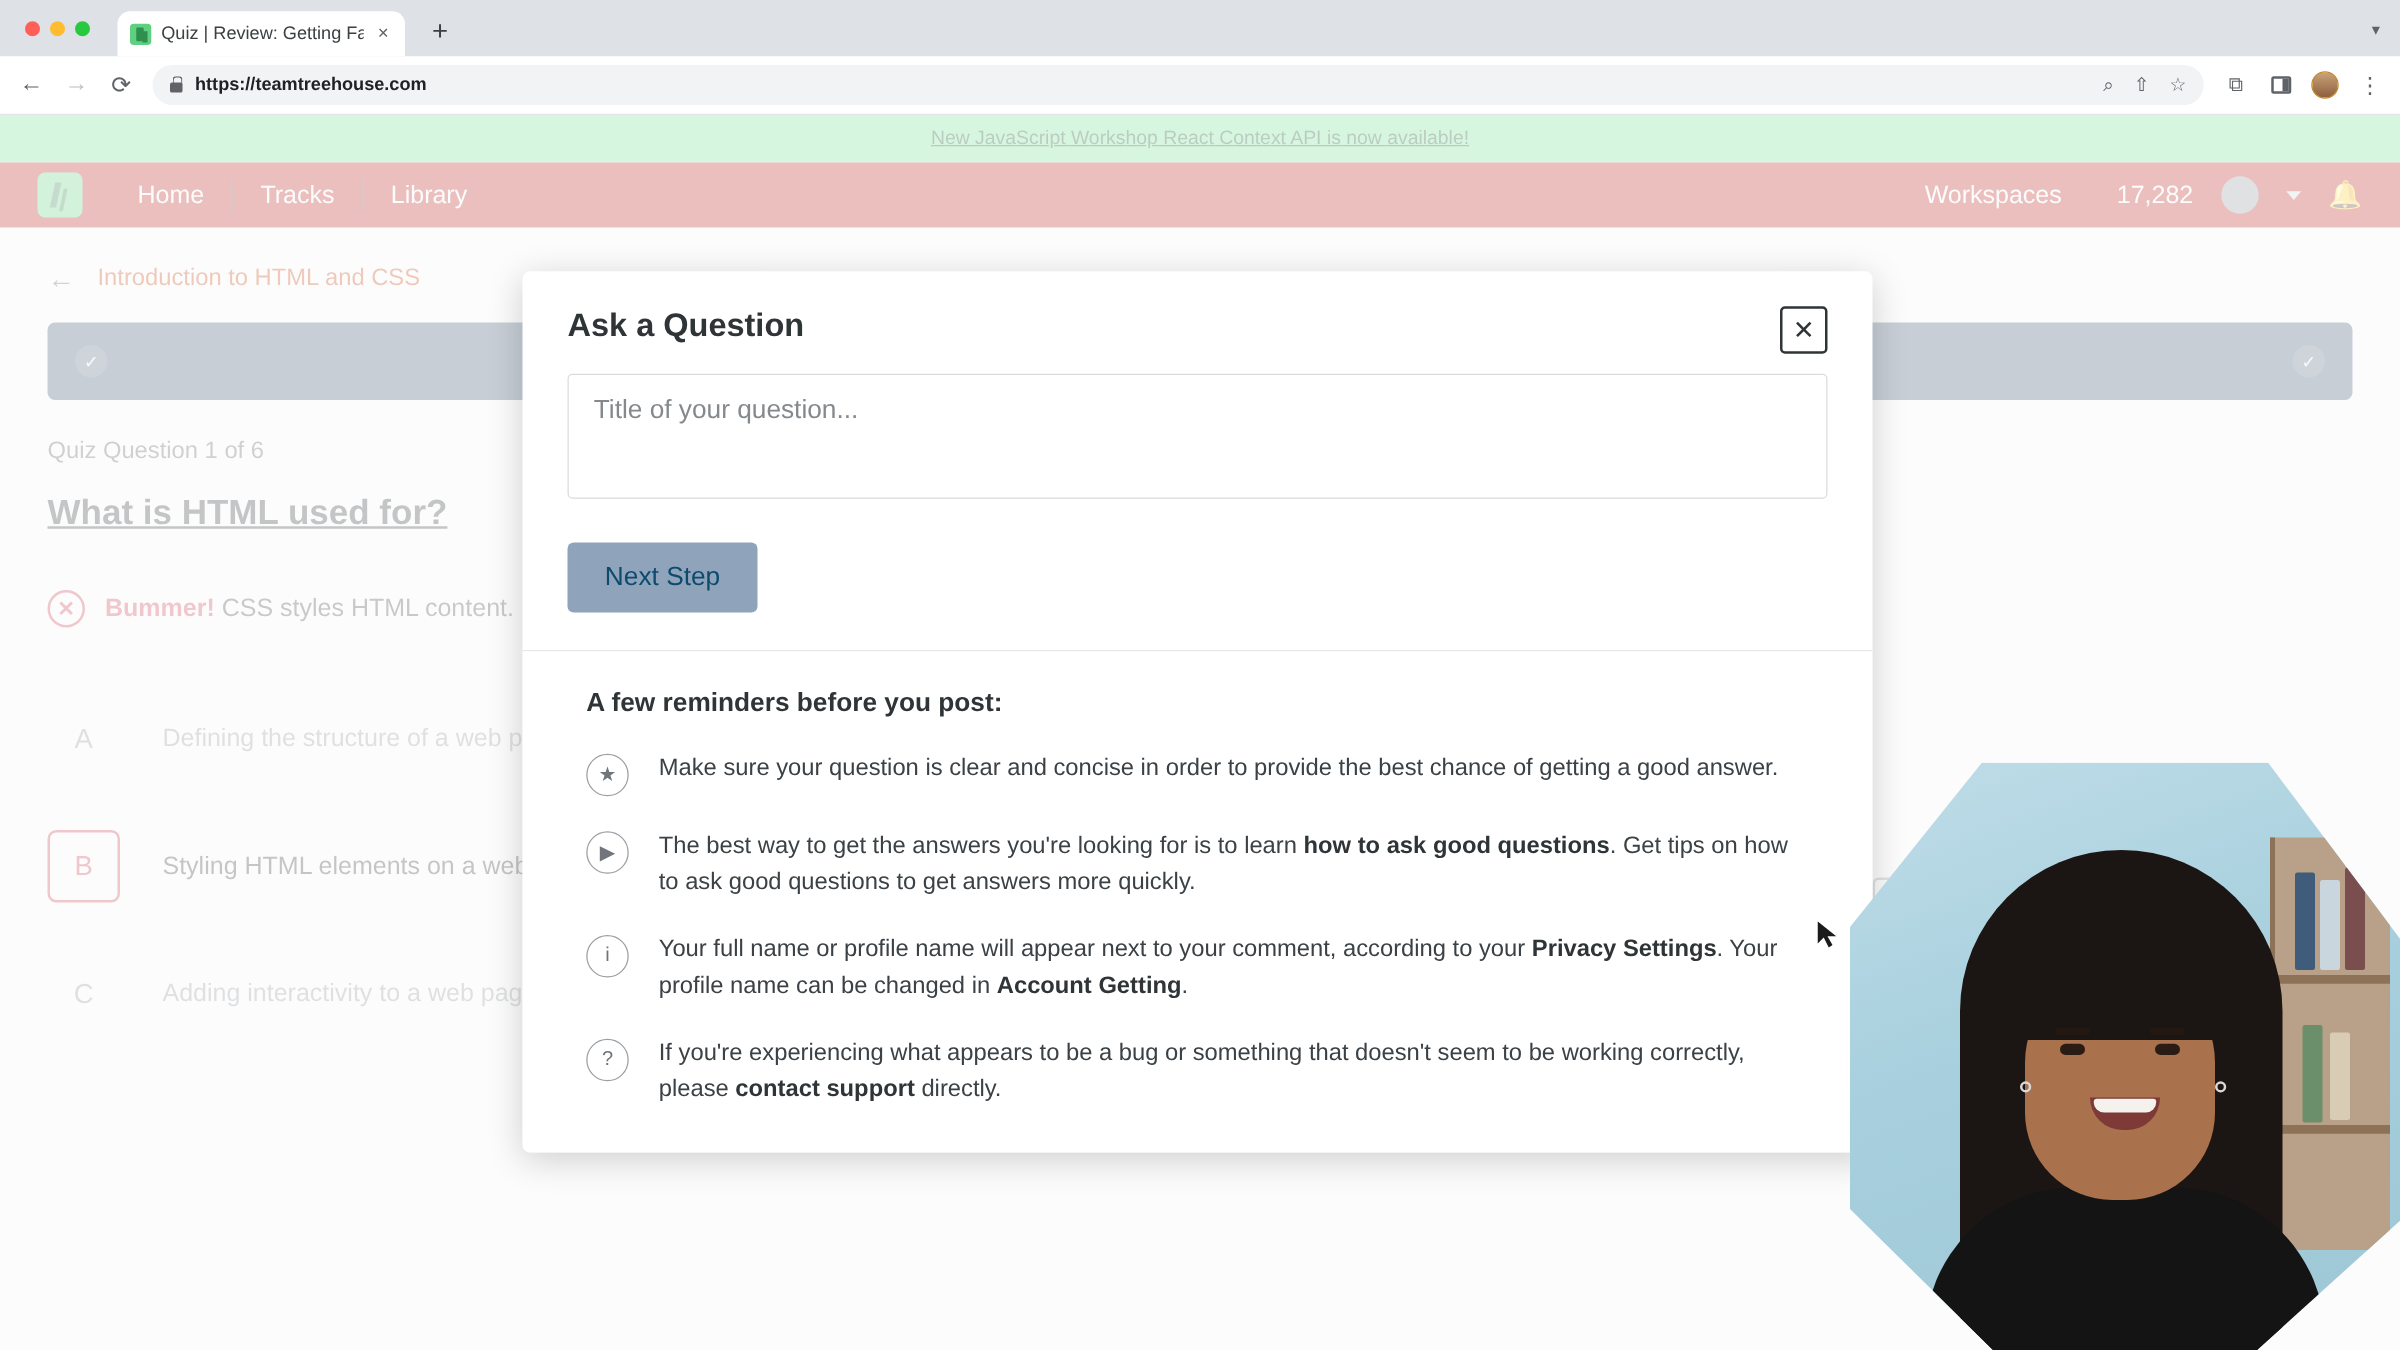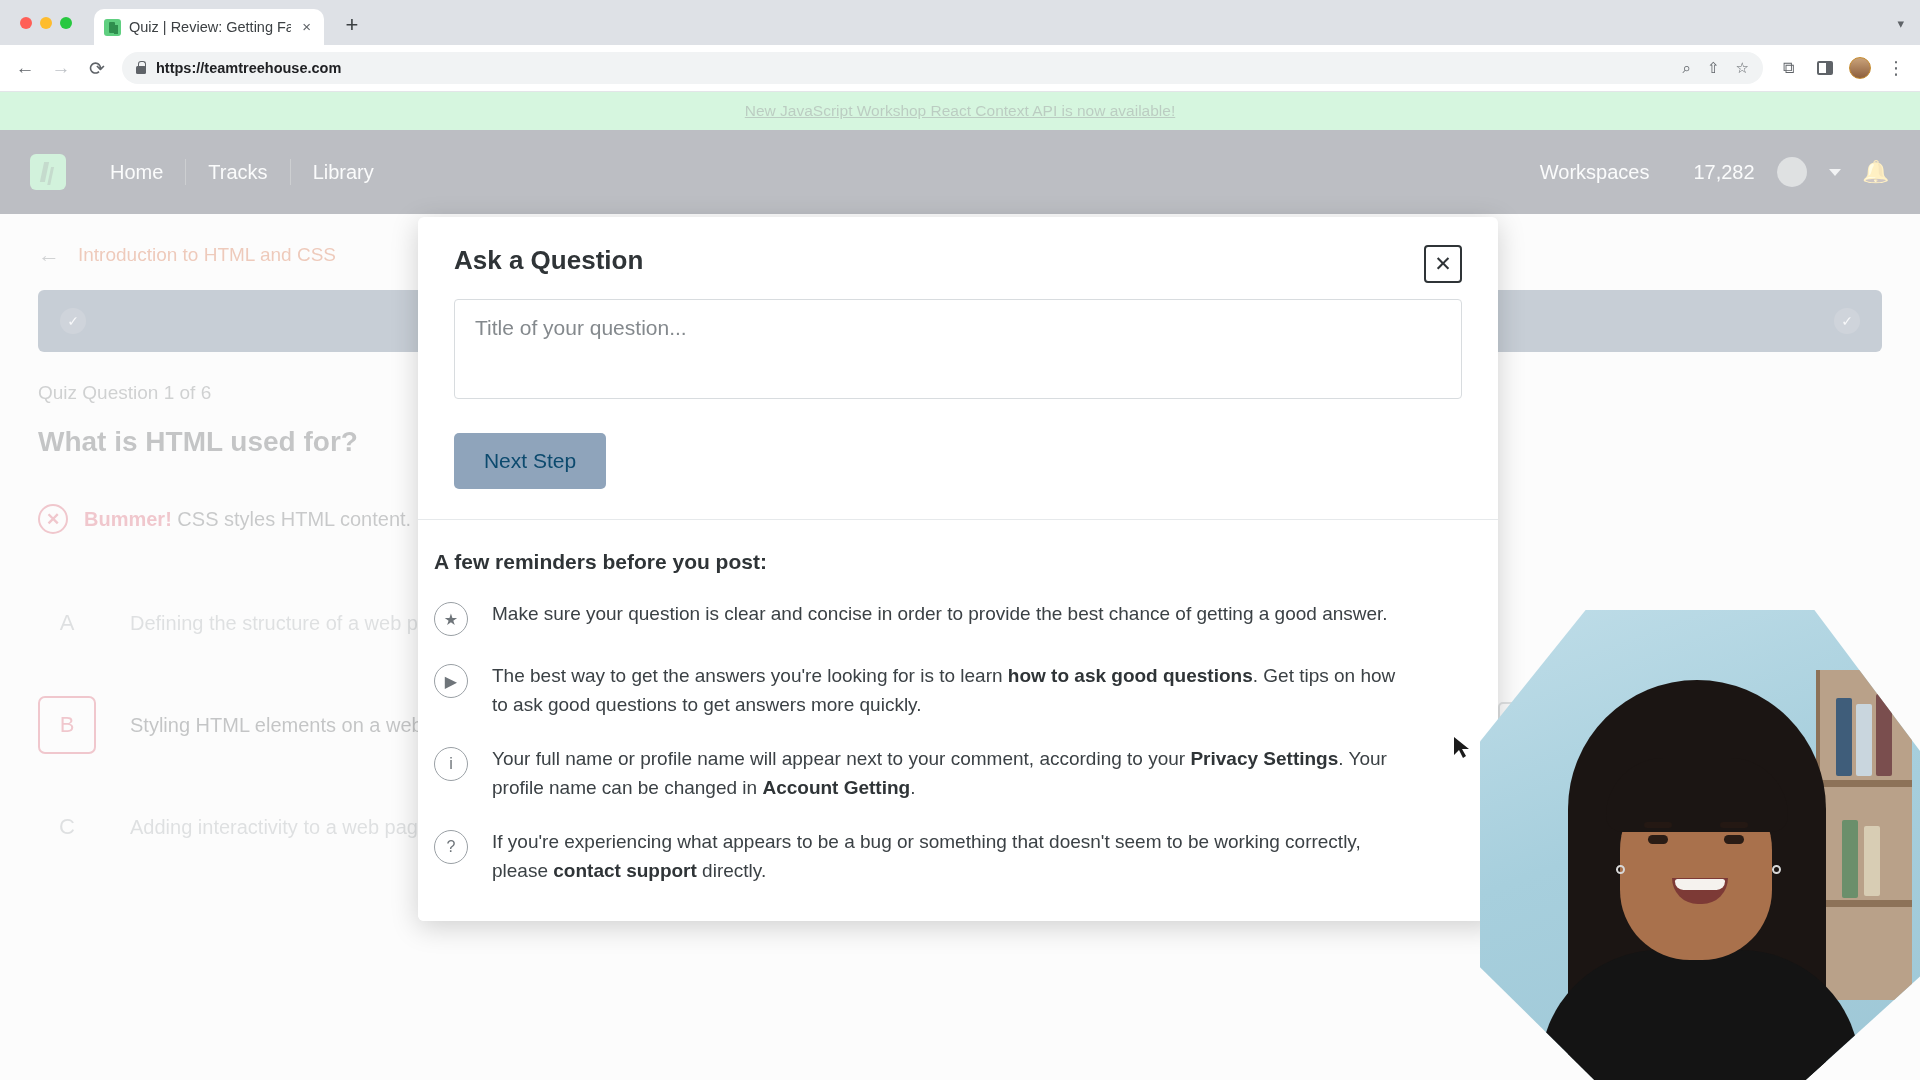--- a/index.html
+++ b/index.html
@@ -89,21 +89,21 @@
   .page { position: relative; height: 988px; overflow: hidden; background: #f5f5f5; }
 
   .banner {
     height: 38px; background: #6ddd8b; display:flex; align-items:center; justify-content:center;
   }
   .banner a {
     color:#0e4a24; font-size: 15.5px; text-decoration: underline; font-weight: normal;
   }
 
   .site-nav {
-    height: 84px; background: #0f172a; display:flex; align-items:center; padding: 0 30px; gap: 0;
+    height: 52px; background: #b91c1c; display:flex; align-items:center; padding: 0 30px; gap: 0;
     color:#e8eaec;
   }
   .logo {
     width: 36px; height: 36px; border-radius: 6px; background: #5fcf80; position: relative; flex:none;
   }
   .logo::after{
     content:""; position:absolute; left: 12px; top: 8px; width:5px; height: 20px; background:#2f7f4c;
     box-shadow: 7px 4px 0 -1px #2f7f4c;
     transform: skewX(-12deg);
   }
@@ -124,21 +124,21 @@
     margin: 14px 38px 0 38px; height: 62px; background: #38506e; border-radius: 6px;
     display:flex; align-items:center; justify-content: space-between; padding: 0 22px;
   }
   .check {
     width: 26px; height: 26px; border-radius: 50%; background: #55657d; color:#e6eaf0;
     font-size: 14px; display:flex; align-items:center; justify-content:center;
   }
 
   .quiz-body { padding: 30px 38px 0 38px; }
   .quiz-count { font-size: 19px; color:#55595c; }
-  .quiz-q { font-size: 28px; color:#2b3033; font-weight: bold; margin-top: 22px; }
+  .quiz-q { font-size: 28px; color:#2b3033; font-weight: bold; margin-top: 22px; text-decoration: underline; }
 
   .bummer { display:flex; align-items:center; gap: 16px; margin-top: 46px; }
   .x-circle {
     width: 30px; height: 30px; border-radius: 50%; border: 2.5px solid #c8374b; color:#c8374b;
     display:flex; align-items:center; justify-content:center; font-size: 17px; font-weight:bold;
   }
   .bummer-text { font-size: 20px; color:#3a3f42; }
   .bummer-text b { color:#c8374b; }
 
   .answers { margin-top: 38px; }
@@ -184,21 +184,21 @@
     width: 100%; height: 100px; border: 1px solid #d8dcdf; border-radius: 4px;
     padding: 16px 20px; font-size: 21px; color:#000000; font-family: "Liberation Sans", sans-serif;
     outline: none; resize: none; background:#fff;
   }
   .title-input::placeholder { color:#84898d; }
   .next-step {
     margin-top: 30px; width: 152px; height: 56px; background: #8fa4bb; color:#0c4a6e;
     border: none; border-radius: 5px; font-size: 21px; font-family: "Liberation Sans", sans-serif;
   }
   .reminders {
-    border-top: 1px solid #e6e9eb; background:#fff; padding: 30px 36px 36px 16px;
+    border-top: 1px solid #e6e9eb; background:#fff; padding: 30px 36px 36px 51px;
   }
   .rem-title { font-size: 21px; color:#2f3437; font-weight: bold; }
   .rem-list { margin-top: 26px; display:flex; flex-direction: column; gap: 26px; }
   .rem-item { display:flex; gap: 24px; align-items: flex-start; }
   .rem-ic {
     width: 34px; height: 34px; border-radius: 50%; border: 1.8px solid #9aa0a5; color:#6f757a;
     display:flex; align-items:center; justify-content:center; font-size: 16px; flex: none;
     margin-top: 2px;
   }
   .rem-txt { font-size: 19px; line-height: 1.5; color:#3b4145; max-width: 920px; }

